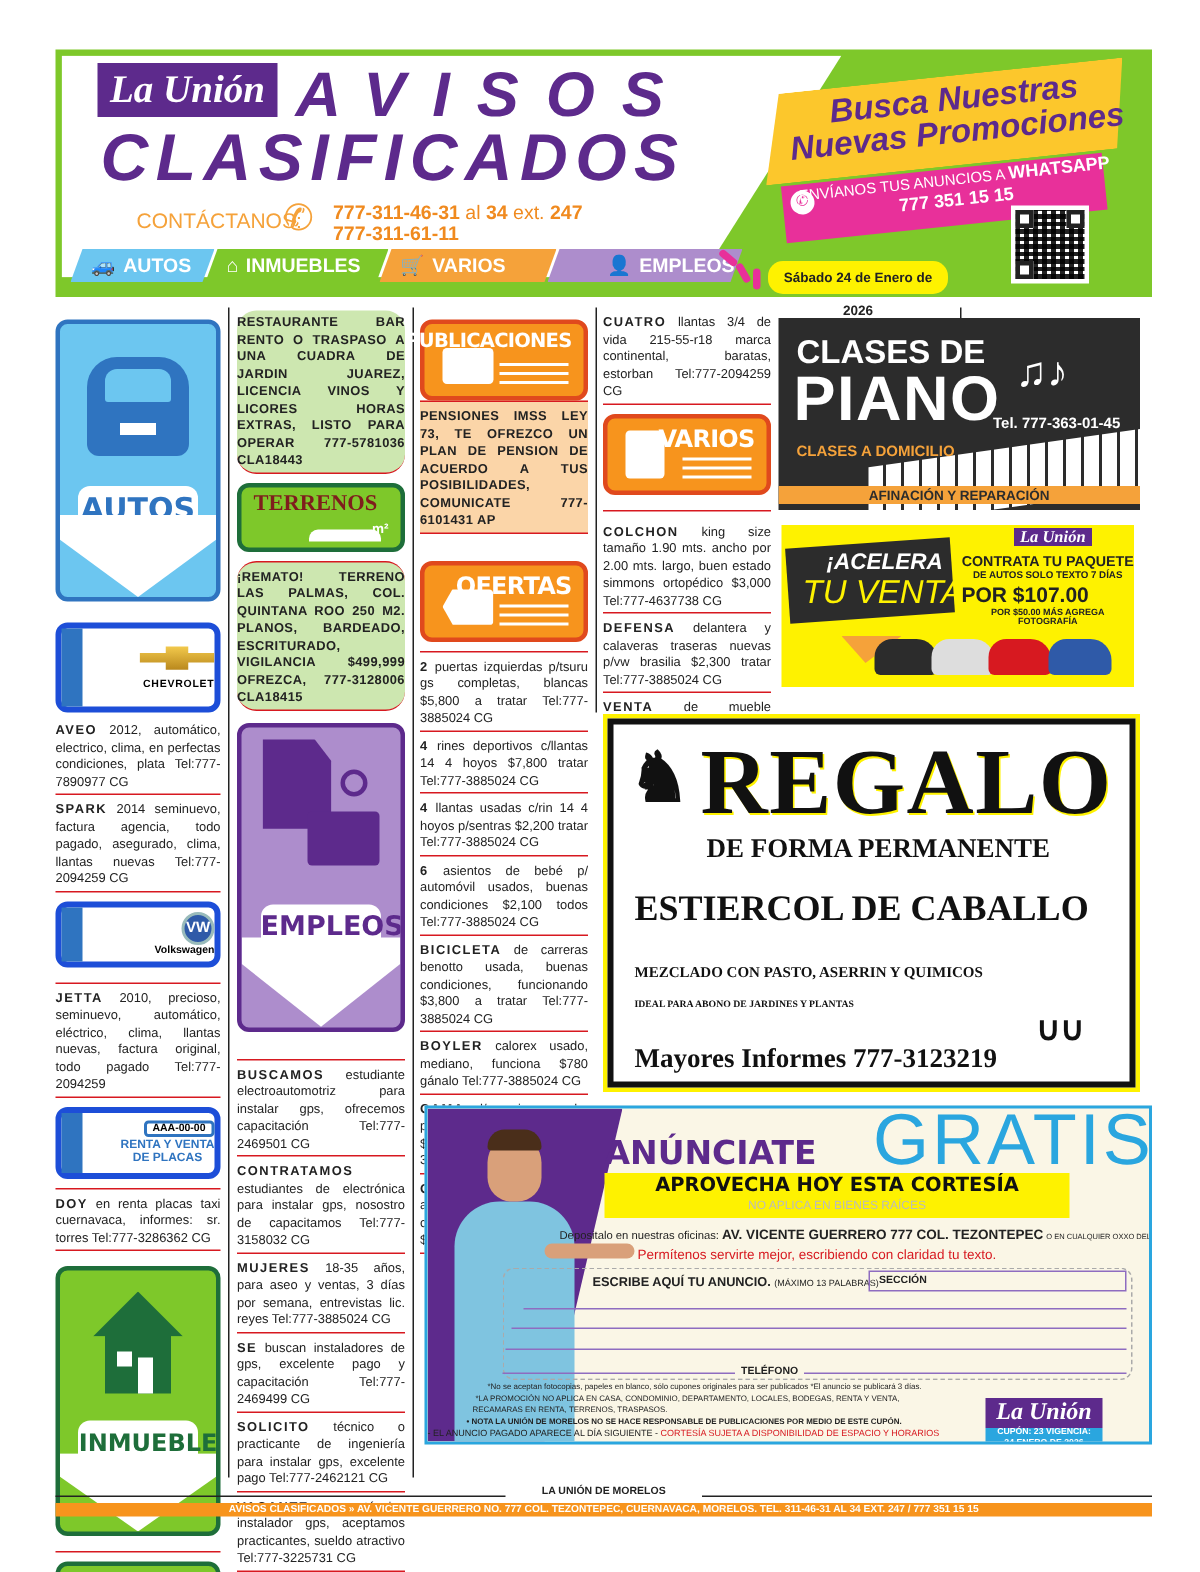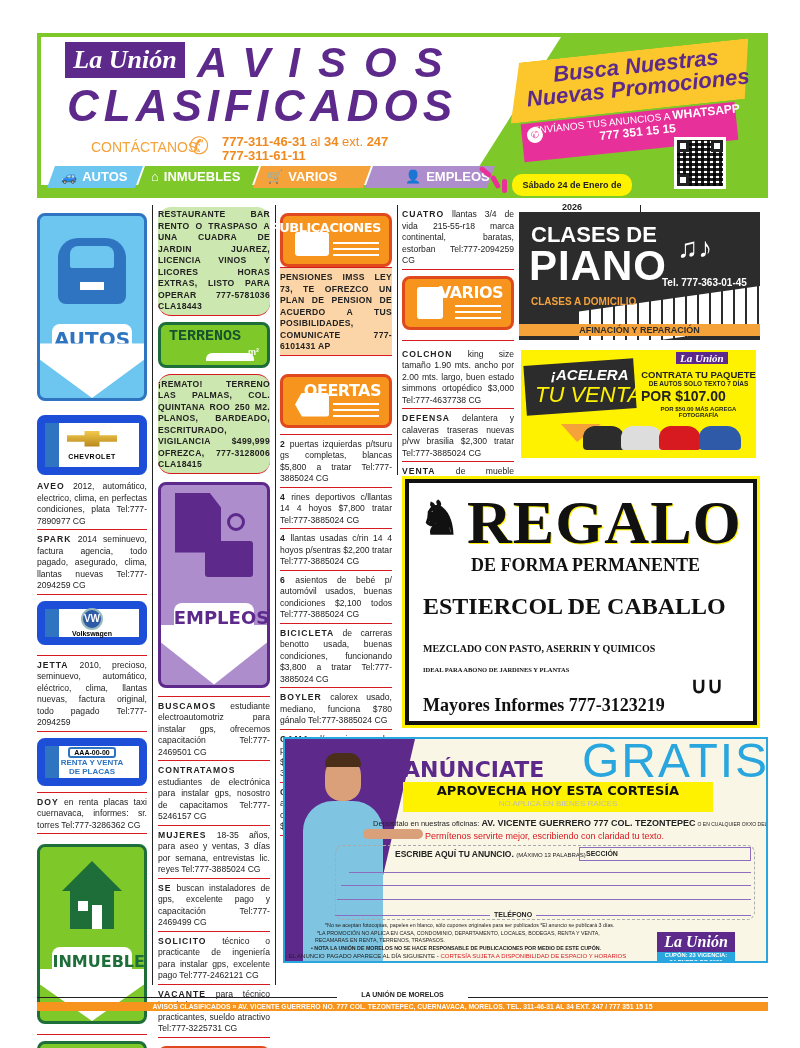--- a/index.html
+++ b/index.html
@@ -46,21 +46,21 @@
   .ad b { font-weight: bold; letter-spacing: 1px; }
   .ad.hl-green { background: #cde7b0; font-weight: bold; letter-spacing: 0.3px; border-radius: 13px; }
   .ad.hl-orange { background: #fbd5a8; font-weight: bold; letter-spacing: 0.3px; }
   .ad.top-red { border-top: 1px solid #d71920; }
 
   .cat-icon-big { border: 3px solid; border-radius: 8px; position: relative; overflow: hidden; }
   .cat-icon-big .label-box { position: absolute; left: 12%; width: 76%; background: #fff; border-radius: 8px; text-align: center; font-weight: bold; font-family: "DejaVu Sans", sans-serif; }
   .cat-icon-big .chev { position: absolute; left: 0; bottom: 0; width: 100%; height: 30%; background: #fff; clip-path: polygon(0 0, 100% 0, 100% 30%, 50% 100%, 0 30%); }
   .cat-icon-big .bar { position: absolute; left: 25%; width: 50%; height: 3px; background: #fff; border-radius: 2px; }
 
-  .brand-box { border: 8px solid #1d4ed8; border-radius: 8px; background: #fff; position: relative; display: flex; flex-direction: column; align-items: center; justify-content: center; }
+  .brand-box { border: 4px solid #1d4ed8; border-radius: 8px; background: #fff; position: relative; display: flex; flex-direction: column; align-items: flex-end; justify-content: center; }
   .brand-box::before { content: ""; position: absolute; left: 0; top: 0; width: 14px; height: 100%; background: #2f74c0; }
 
   .section-head { border: 3px solid #e0491d; border-radius: 8px; background: #f7941d; position: relative; height: 54px; }
   .section-head .t { position: absolute; right: 8px; top: 4px; color: #fff; font-weight: bold; font-size: 16px; font-family: "DejaVu Sans", sans-serif; letter-spacing: -0.5px; }
   .section-head .lines { position: absolute; right: 10px; bottom: 8px; width: 46px; }
   .section-head .lines div { height: 2px; background: #fff; margin-top: 4px; }
   .section-head .ic { position: absolute; left: 12px; bottom: 8px; width: 34px; height: 24px; background: #fff; border-radius: 3px; }
 
   
   .piano { position: absolute; left: 519px; top: 212px; width: 241px; height: 128px; background: #2c2c2c; overflow: hidden; }
@@ -236,35 +236,35 @@
   <div style="margin-top:6px;height:48px;background:#7ec82a;border:3px solid #1e6e3a;border-radius:8px;position:relative;">
     
     
   </div>
 
 </div>
 
 <div class="col" style="left:158px;width:112px;">
   <div class="ad hl-green" style="padding-top:2px;">RESTAURANTE BAR RENTO O TRASPASO A UNA CUADRA DE JARDIN JUAREZ, LICENCIA VINOS Y LICORES HORAS EXTRAS, LISTO PARA OPERAR 777-5781036  CLA18443</div>
   <div style="margin-top:6px;height:46px;background:#7ec82a;border:3px solid #1e6e3a;border-radius:8px;position:relative;">
-    <div style="position:absolute;left:8px;top:3px;color:#14532d;font-weight:bold;font-size:15px;font-family:Liberation Mono, monospace;">TERRENOS</div>
+    <div style="position:absolute;left:8px;top:3px;color:#7f1d1d;font-weight:bold;font-size:15px;font-family:Liberation Serif, serif;">TERRENOS</div>
     <div style="position:absolute;right:8px;bottom:8px;color:#fff;font-weight:bold;font-size:9px;">m²</div>
     <div style="position:absolute;left:45px;bottom:4px;width:48px;height:8px;background:#fff;border-radius:6px 6px 0 0;"></div>
   </div>
   <div class="ad hl-green top-red" style="margin-top:6px;">¡REMATO! TERRENO LAS PALMAS, COL. QUINTANA ROO 250 M2. PLANOS, BARDEADO, ESCRITURADO, VIGILANCIA $499,999 OFREZCA, 777-3128006  CLA18415</div>
   <div class="cat-icon-big" style="height:206px;border-color:#5d2a8c;background:#ad8dcc;margin-top:8px;">
     <div style="position:absolute;left:14px;top:8px;width:46px;height:60px;background:#5d2a8c;clip-path:polygon(0 0,75% 0,100% 25%,100% 100%,0 100%);"></div>
     <div style="position:absolute;left:66px;top:28px;width:18px;height:18px;border:3px solid #5d2a8c;border-radius:50%;"></div>
     <div style="position:absolute;left:44px;top:56px;width:48px;height:36px;background:#5d2a8c;border-radius:3px;"></div>
     <div class="label-box" style="top:118px;height:30px;font-size:18px;line-height:30px;color:#5d2a8c;">EMPLEOS</div>
     <div class="bar" style="top:156px;"></div>
     <div class="chev"></div>
   </div>
-  <div class="ad top-red" style="margin-top:8px;"><b>BUSCAMOS</b><span> estudiante electroautomotriz para instalar gps, ofrecemos capacitación  Tel:777-2469501  CG</span></div>
-  <div class="ad"><b>CONTRATAMOS</b><span> estudiantes de electrónica para instalar gps, nosostro de capacitamos  Tel:777-5246157  CG</span></div>
+  <div class="ad top-red" style="margin-top:18px;"><b>BUSCAMOS</b><span> estudiante electroautomotriz para instalar gps, ofrecemos capacitación  Tel:777-2469501  CG</span></div>
+  <div class="ad"><b>CONTRATAMOS</b><span> estudiantes de electrónica para instalar gps, nosostro de capacitamos  Tel:777-3158032  CG</span></div>
   <div class="ad"><b>MUJERES</b><span> 18-35 años, para aseo y ventas, 3 días por semana, entrevistas lic. reyes  Tel:777-3885024  CG</span></div>
   <div class="ad"><b>SE</b><span> buscan instaladores de gps, excelente pago y capacitación  Tel:777-2469499  CG</span></div>
   <div class="ad"><b>SOLICITO</b><span> técnico o practicante de ingeniería para instalar gps, excelente pago  Tel:777-2462121  CG</span></div>
   <div class="ad"><b>VACANTE</b><span> para técnico instalador gps, aceptamos practicantes, sueldo atractivo  Tel:777-3225731  CG</span></div>
   <div class="cat-icon-big" style="height:162px;border-color:#e0491d;background:#f5a23a;margin-top:8px;">
     
     
     
     
     

